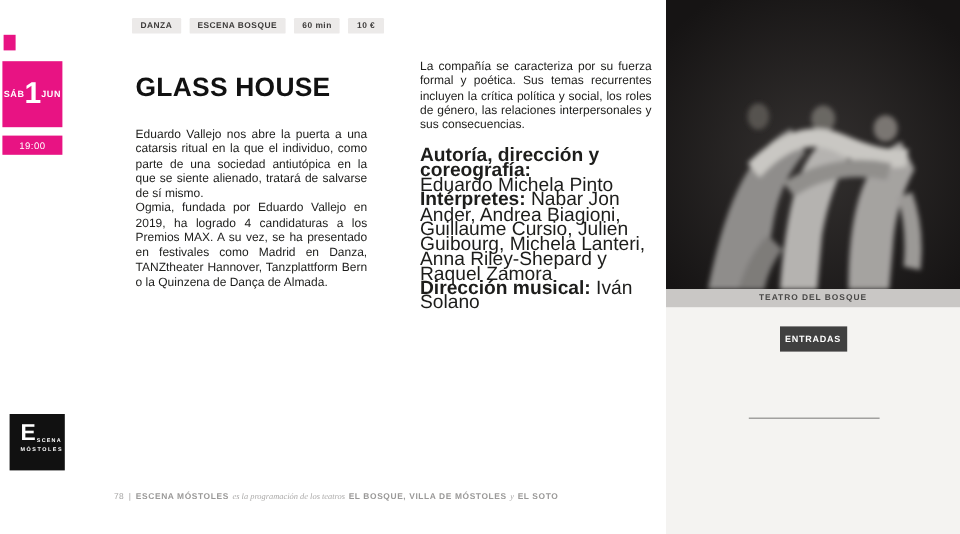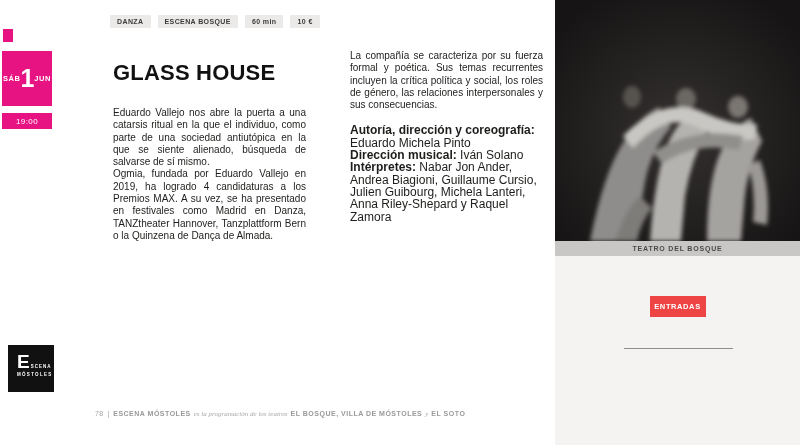--- a/index.html
+++ b/index.html
@@ -41,38 +41,38 @@
   
   .col1 { position: absolute; left: 113px; top: 60px; width: 193px; }
   .col2 { position: absolute; left: 318px; top: 50px; width: 193px; margin-left: 32px; }
   .title { font-size: 22px; font-weight: 800; letter-spacing: 0.2px; color: #111; margin-bottom: 21px; }
   .body-p {
     font-size: 10px; line-height: 12.3px; text-align: justify;
     hyphens: auto; -webkit-hyphens: auto;
   }
   .body-p i { font-style: italic; }
   .section-heading { font-size: 10.5px; font-weight: bold; margin: 18px 0 15px 0; letter-spacing: 0.1px; }
-  .credits { margin-top: 13px; font-size: 12px; line-height: 12.3px; }
+  .credits { margin-top: 13px; font-size: 16px; line-height: 12.3px; }
   .credits .lbl { font-weight: bold; }
   .credit-block .lbl { display: block; }
 
   
   .right-panel { position: absolute; left: 555px; top: 0; width: 245px; height: 445px; background: #f4f3f1; }
   .photo { position: absolute; left: 0; top: 0; width: 245px; height: 241px; background: #181616; overflow: hidden; }
   .photo svg { display: block; width: 245px; height: 241px; }
   .caption-bar {
     position: absolute; left: 0; top: 241px; width: 245px; height: 15px; background: #c9c7c5;
     display: flex; align-items: center; justify-content: center;
     font-size: 7px; font-weight: bold; letter-spacing: 0.8px; color: #4a4948;
   }
   .entradas-btn {
     position: absolute; left: 50%; transform: translateX(-50%); top: 272px;
-    width: 56px; height: 21px; background: #ef4444; color: #fff; border: none;
+    width: 56px; height: 21px; background: #404040; color: #fff; border: none;
     font-family: "Liberation Sans", sans-serif; font-size: 7.5px; font-weight: bold; letter-spacing: 0.6px;
-    display: flex; align-items: center; justify-content: center; cursor: pointer; margin-top: 24px;
+    display: flex; align-items: center; justify-content: center; cursor: pointer;
   }
   .thin-line { position: absolute; left: 69px; top: 348px; width: 109px; height: 0; border-top: 1px solid #8d8c8b; }
 
   
   .logo { position: absolute; left: 8px; top: 345px; width: 46px; height: 47px; background: #111; color: #fff; padding: 9px 0 0 9px; }
   .logo .row1 { display: flex; align-items: flex-end; }
   .logo .big-e { font-size: 19px; font-weight: bold; line-height: 0.85; }
   .logo .scena { font-size: 4.5px; font-weight: bold; letter-spacing: 1px; margin-left: 1px; margin-bottom: 1px; }
   .logo .mostoles { font-size: 4.5px; font-weight: bold; letter-spacing: 1.3px; margin-top: 1.5px; }
 
@@ -103,35 +103,35 @@
 
   <div class="tags">
     <span class="tag">DANZA</span>
     <span class="tag">ESCENA BOSQUE</span>
     <span class="tag">60 min</span>
     <span class="tag">10 €</span>
   </div>
 
   <div class="col1">
     <h1 class="title">GLASS HOUSE</h1>
-    <p class="body-p">Eduardo Vallejo nos abre la puerta a una catarsis ritual en la que el individuo, como parte de una sociedad antiutópica en la que se siente alienado, búsqueda de salvarse de sí mismo.</p>
+    <p class="body-p">Eduardo Vallejo nos abre la puerta a una catarsis ritual en la que el individuo, como parte de una sociedad antiutópica en la que se siente alienado, tratará de salvarse de sí mismo.</p>
     <p class="body-p">Ogmia, fundada por Eduardo Vallejo en 2019, ha logrado 4 candidaturas a los Premios MAX. A su vez, se ha presentado en festivales como Madrid en Danza, TANZtheater Hannover, Tanzplattform Bern o la Quinzena de Dança de Almada.</p>
   </div>
 
   <div class="col2">
     <p class="body-p">La compañía se caracteriza por su fuerza formal y poética. Sus temas recurrentes incluyen la crítica política y social, los roles de género, las relaciones interpersonales y sus consecuencias.</p>
     <div class="credits">
       <div class="credit-block">
         <span class="lbl">Autoría, dirección y coreografía:</span><span>Eduardo Michela Pinto</span>
       </div>
       <div>
-        <span class="lbl">Dirección musical:</span><span> Iván Solano</span>
+        <span class="lbl">Intérpretes:</span><span> Nabar Jon Ander, Andrea Biagioni, Guillaume Cursio, Julien Guibourg, Michela Lanteri, Anna Riley-Shepard y Raquel Zamora</span>
       </div>
       <div>
-        <span class="lbl">Intérpretes:</span><span> Nabar Jon Ander, Andrea Biagioni, Guillaume Cursio, Julien Guibourg, Michela Lanteri, Anna Riley-Shepard y Raquel Zamora</span>
+        <span class="lbl">Dirección musical:</span><span> Iván Solano</span>
       </div>
     </div>
   </div>
 
   <div class="right-panel">
     <div class="photo">
       <svg viewBox="0 0 245 241" xmlns="http://www.w3.org/2000/svg">
         <defs>
           <filter id="soft">
               <feGaussianBlur stdDeviation="2"></feGaussianBlur>

